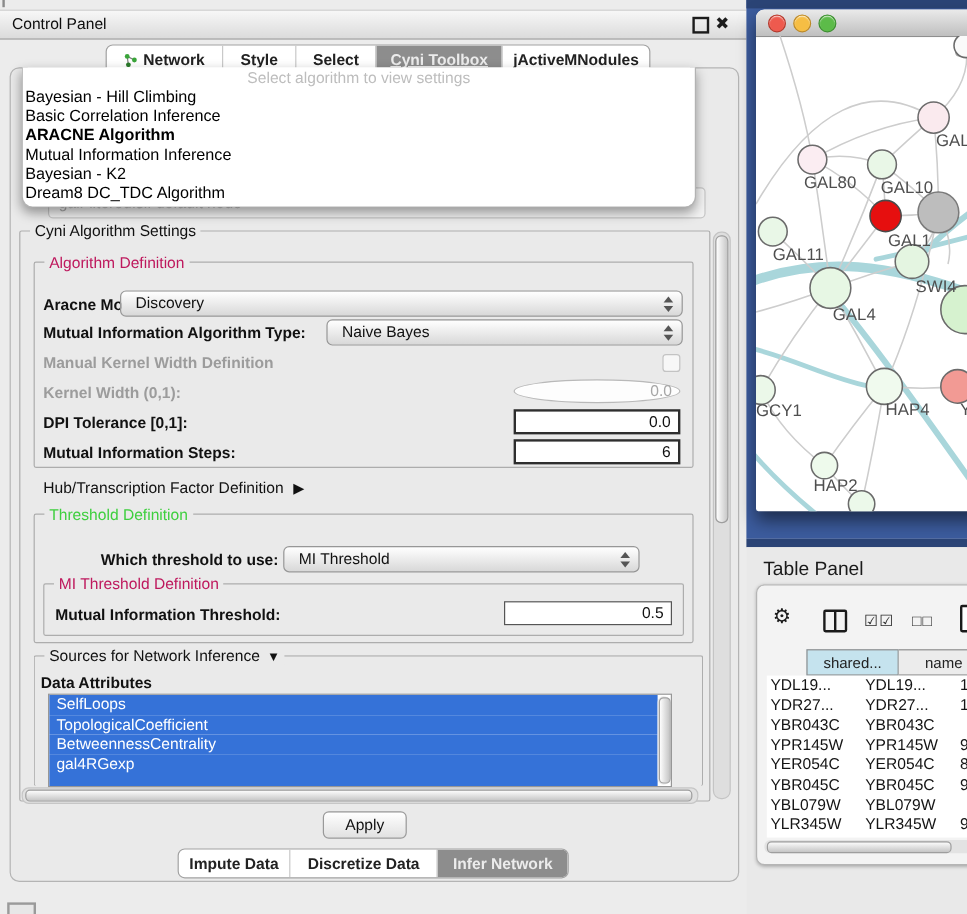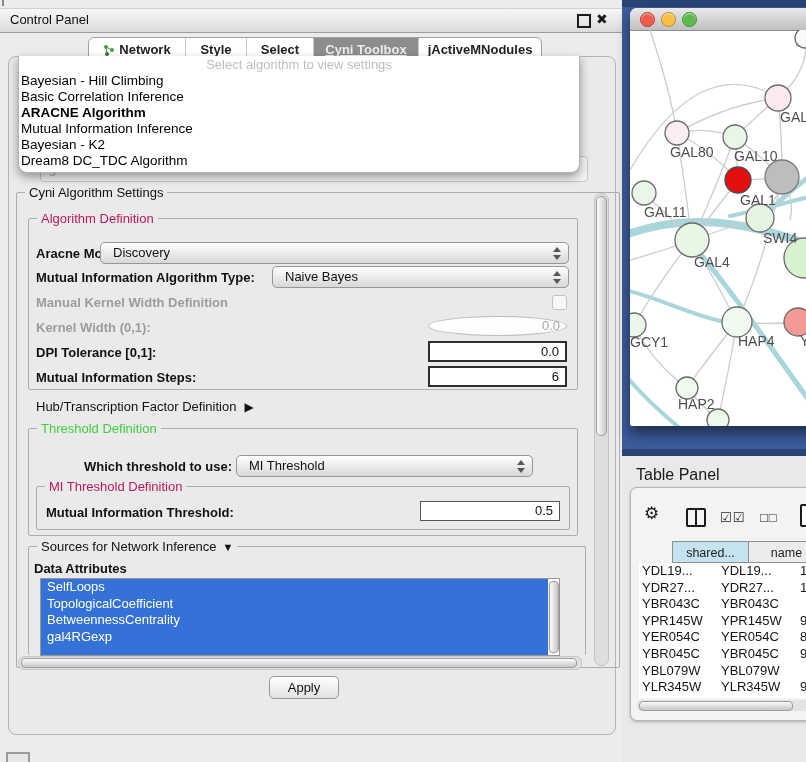--- a/index.html
+++ b/index.html
@@ -154,21 +154,21 @@
   <div class="abs popup">
     <div class="ph">Select algorithm to view settings</div>
     <div class="item">Bayesian - Hill Climbing</div>
     <div class="item">Basic Correlation Inference</div>
     <div class="item bold">ARACNE Algorithm</div>
     <div class="item">Mutual Information Inference</div>
     <div class="item">Bayesian - K2</div>
     <div class="item">Dream8 DC_TDC Algorithm</div>
   </div>
 
-  <div class="abs group" style="left:16px;top:192px;width:574px;height:474px;padding-left:28px;">
+  <div class="abs group" style="left:16px;top:192px;width:574px;height:474px;">
     <span class="legend">Cyni Algorithm Settings</span>
   </div>
 
   <div class="abs group" style="left:28px;top:218px;width:548px;height:170px;">
     <span class="legend blue">Algorithm Definition</span>
   </div>
   <div class="abs lbl" style="left:36px;top:246px;">Aracne Mode:</div>
   <div class="abs combo" style="left:100px;top:242px;width:455px;height:20px;">
     <span>Discovery</span>
     <span class="stepper"></span>
@@ -222,20 +222,25 @@
 
   <div class="abs vscroll">
       <div class="thumb"></div>
     </div>
   <div class="abs hscroll">
       <div class="thumb"></div>
     </div>
 
   <div class="abs apply-btn">Apply</div>
 
+  <div class="abs tabbar bottom-tabbar">
+    <div class="seg" style="width:92px;">Impute Data</div>
+    <div class="seg" style="width:122px;">Discretize Data</div>
+    <div class="seg sel" style="width:108px;">Infer Network</div>
+  </div>
 
   <div class="abs mini-sq"></div>
 
   <div class="abs desktop-blue"></div>
   <div class="abs dark-strip-top"></div>
   <div class="abs dark-strip-bottom"></div>
   <div class="abs desktop-gray"></div>
 
   <div class="abs net-window">
     <div class="net-titlebar">

